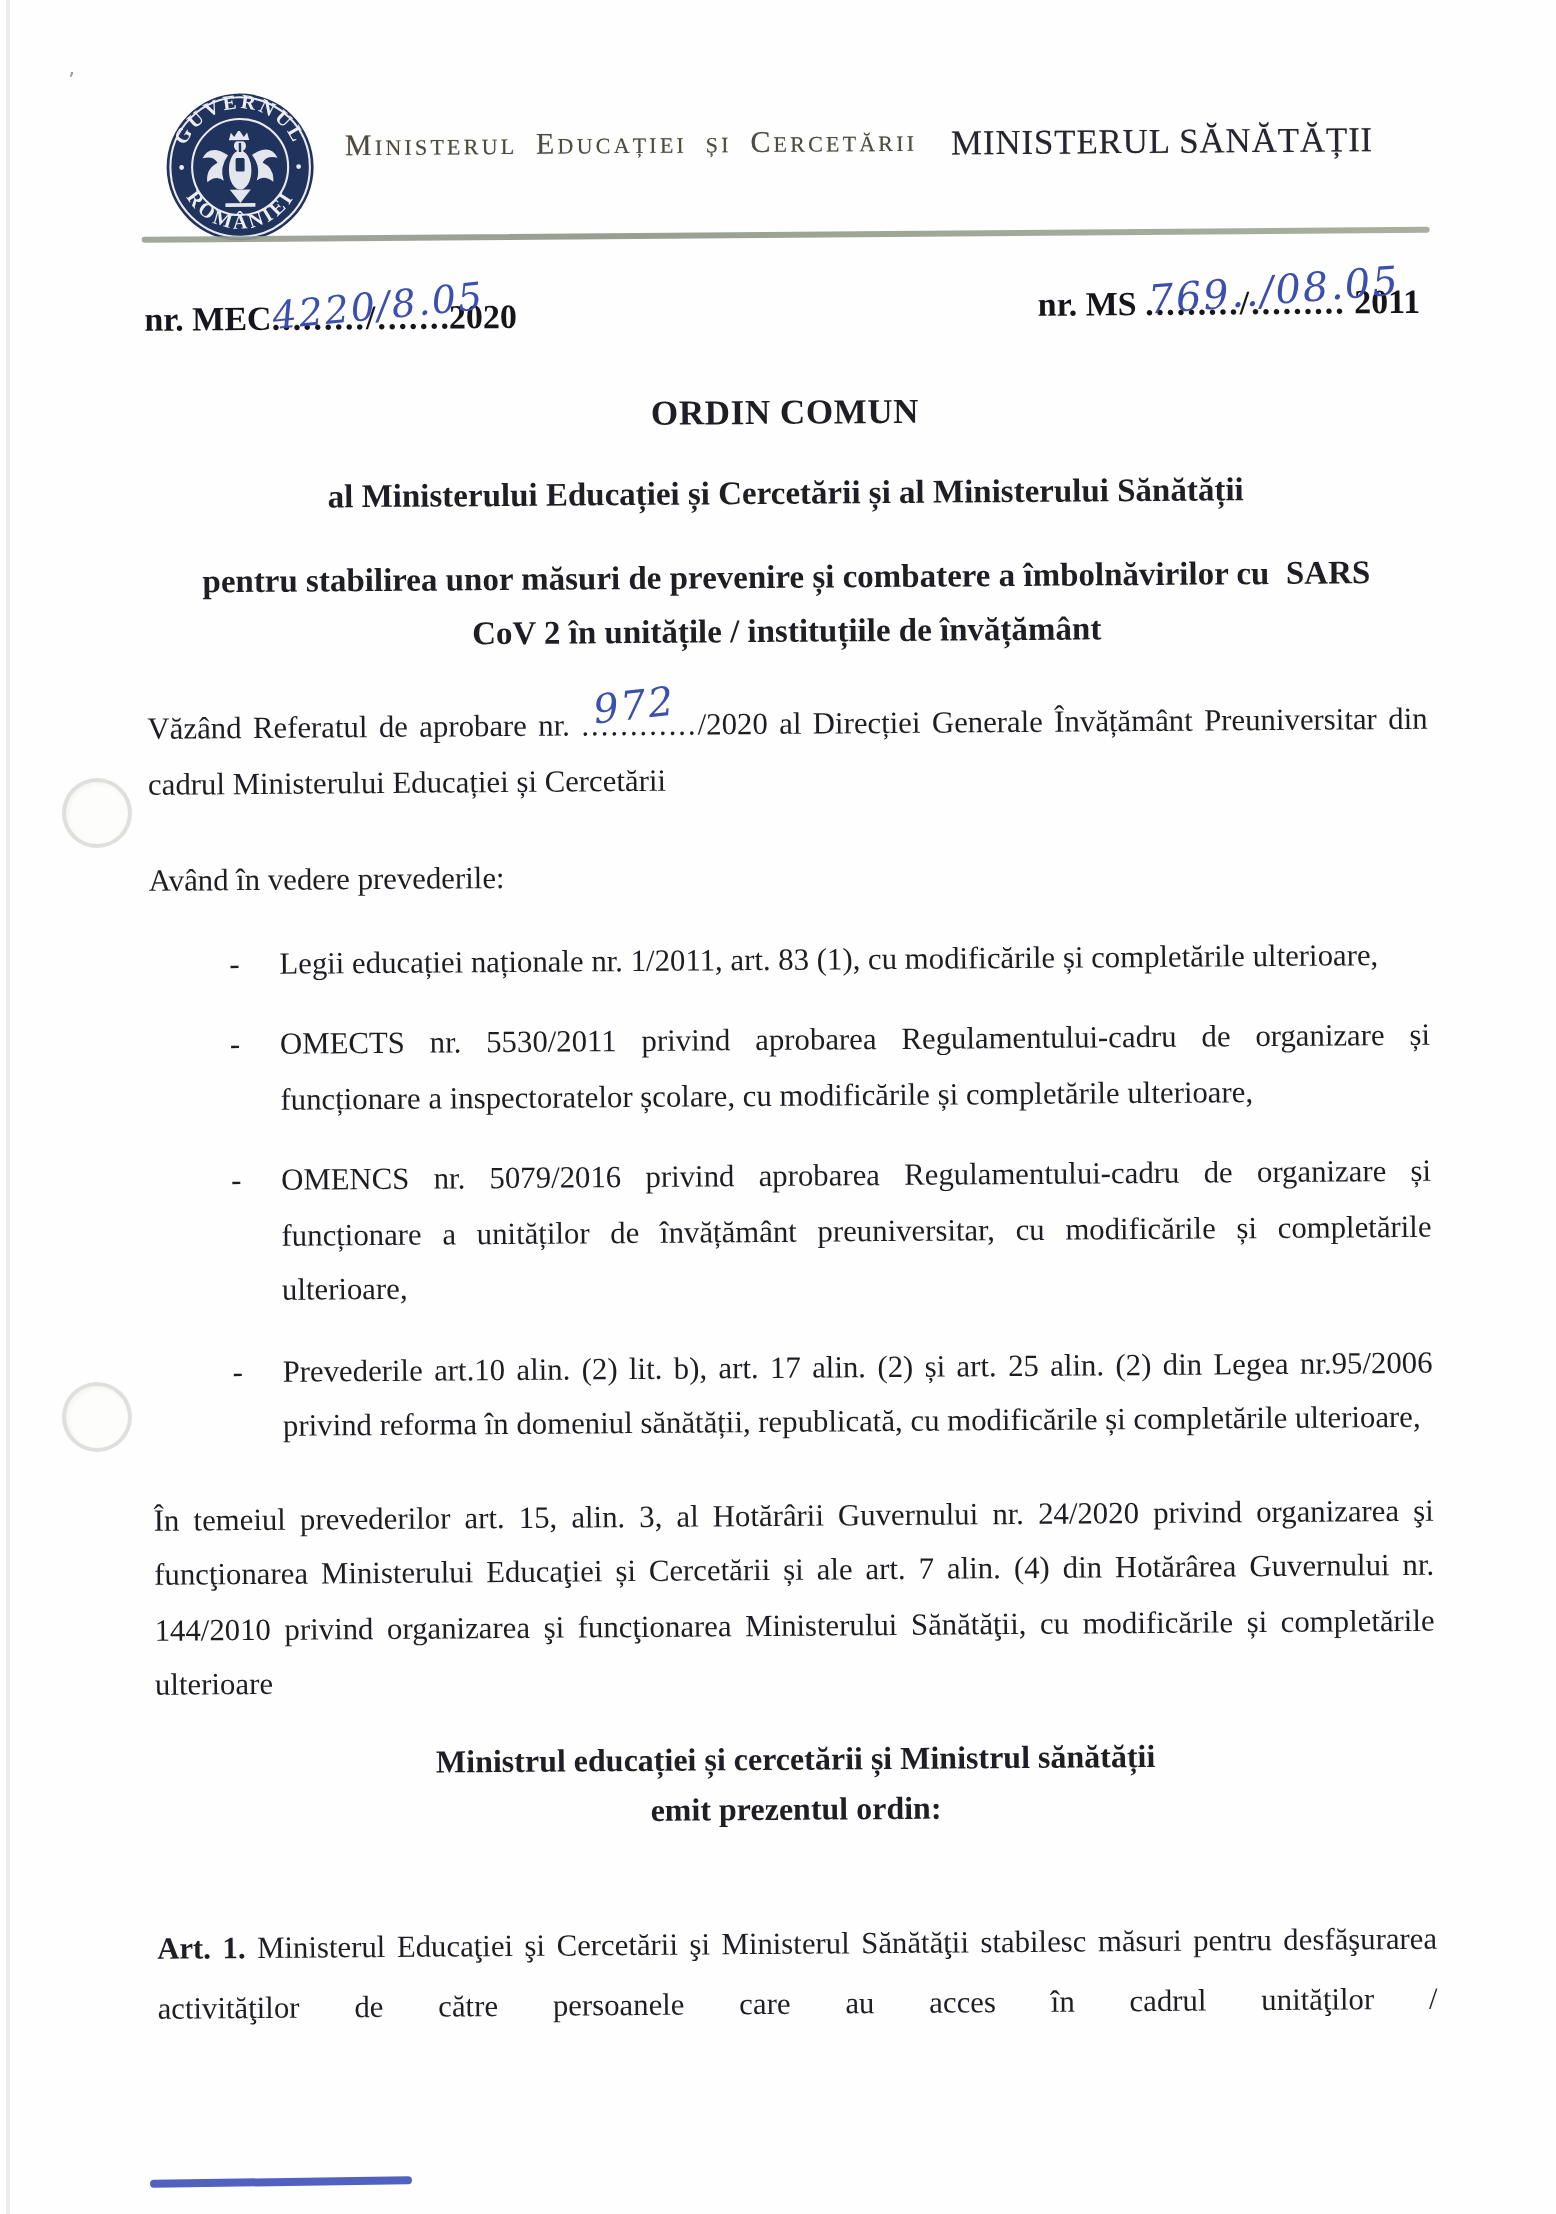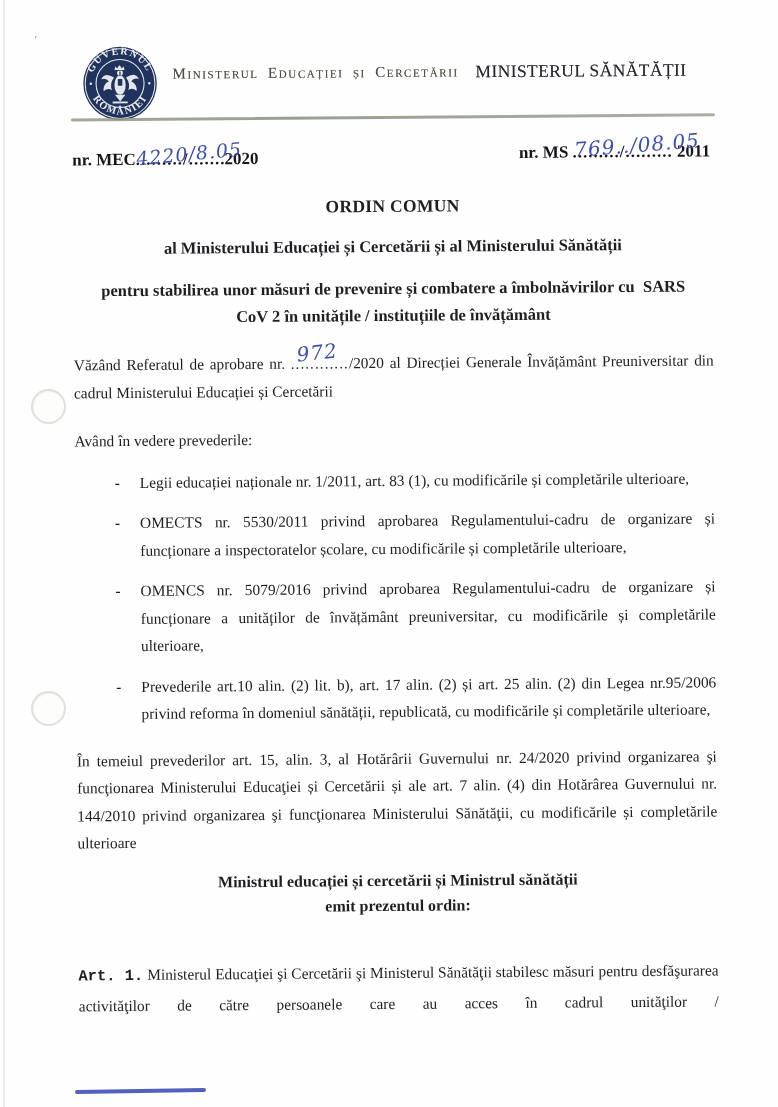--- a/index.html
+++ b/index.html
@@ -72,21 +72,21 @@
   .para-considering{margin-top:21px;text-align:left;}
   .bullets{margin:14px 63px 0 75px;padding:0;list-style:none;}
   .bullets li{
     position:relative;padding-left:65px;margin-top:13px;
     font-size:15.4px;line-height:27.5px;text-align:justify;color:#1d1d23;
   }
   .bullets li .marker{position:absolute;left:40px;top:0;}
   .para-legal{margin-top:19px;}
   .ministers{margin:13px 63px 0 75px;text-align:center;font-weight:bold;font-size:16px;line-height:25px;}
   .art1{margin:40px 63px 0 75px;font-size:15.4px;line-height:30px;text-align:justify;text-align-last:justify;}
-  .art1 .art-label{font-weight:bold;font-family:Liberation Mono, monospace;}
+  .art1 .art-label{font-weight:bold;}
 
   .bottom-blue-mark{
     position:absolute;left:75px;top:1089px;width:131px;height:4px;
     background:#4254bb;border-radius:2px;transform:rotate(-0.8deg);opacity:0.92;
   }
 </style>
 </head>
 <body>
 
 <div class="page">

